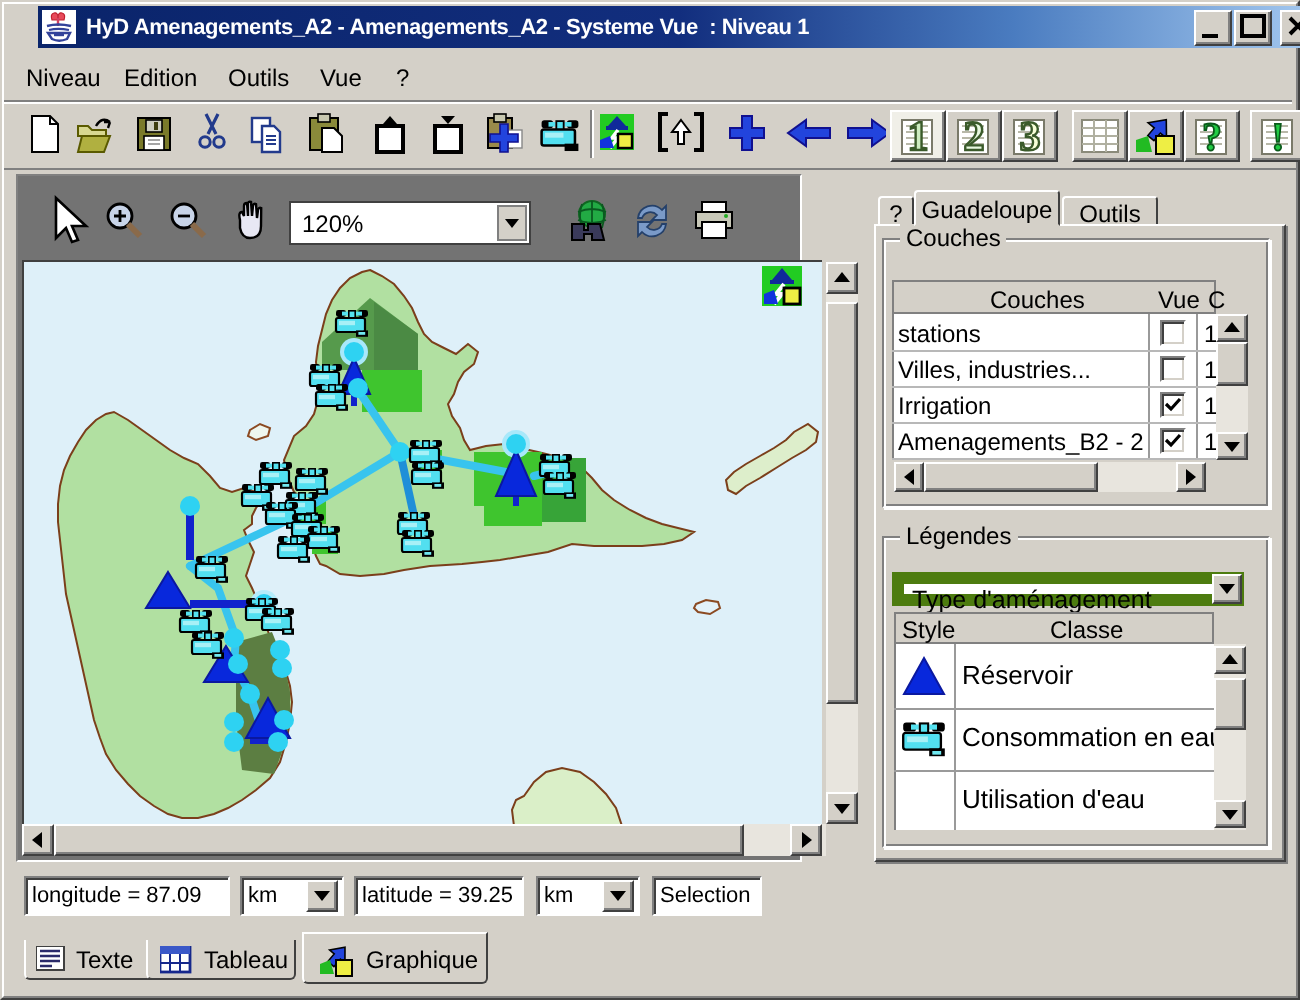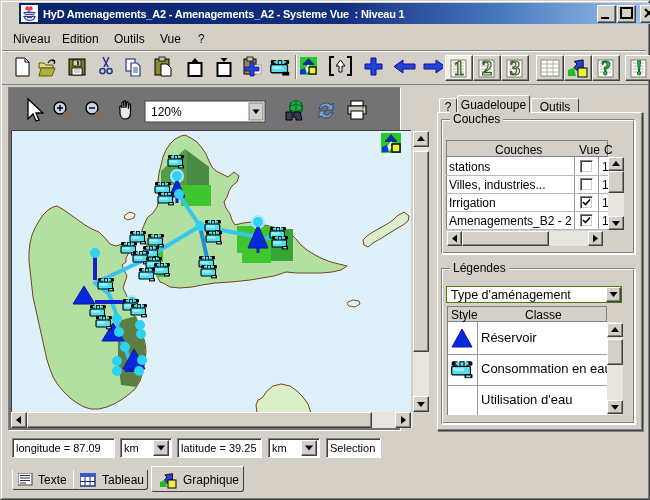--- a/index.html
+++ b/index.html
@@ -567,21 +567,21 @@
     <div class="sbtn" style="left:152px; top:144px; width:15px; height:15px;"><svg width="13" height="13" viewBox="0 0 13 13">
           <path d="M9,6.5 L4,2.5 L4,10.5 Z" fill="#000"></path>
         </svg></div>
   </div>
 
   <div class="groupbox" style="left:5px; top:181px; width:194px; height:156px;">
     <div class="grouplabel">Légendes</div>
   </div>
   <div id="legendes">
 
-    <div class="whitebox" style="left:10px; top:199px; width:176px; height:17px; border:1px solid #4d7c0f;">
+    <div class="whitebox" style="left:10px; top:199px; width:176px; height:17px; border:6px solid #4d7c0f;">
       <span style="position:absolute; left:4px; top:1px; font-size:12.5px;">Type d'aménagement</span>
     </div>
     <div class="sbtn" style="left:170px; top:200px; width:15px; height:15px;"><svg width="13" height="13" viewBox="0 0 13 13">
           <path d="M6.5,9 L10.5,4 L2.5,4 Z" fill="#000"></path>
         </svg></div>
 
     <div style="position:absolute; left:11px; top:219px; width:160px; height:16px; background:#d4d0c8; border:1px solid #808080; font-size:12px;">
       <span style="position:absolute; left:3px; top:1px;">Style</span>
       <span style="position:absolute; left:77px; top:1px;">Classe</span>
     </div>

